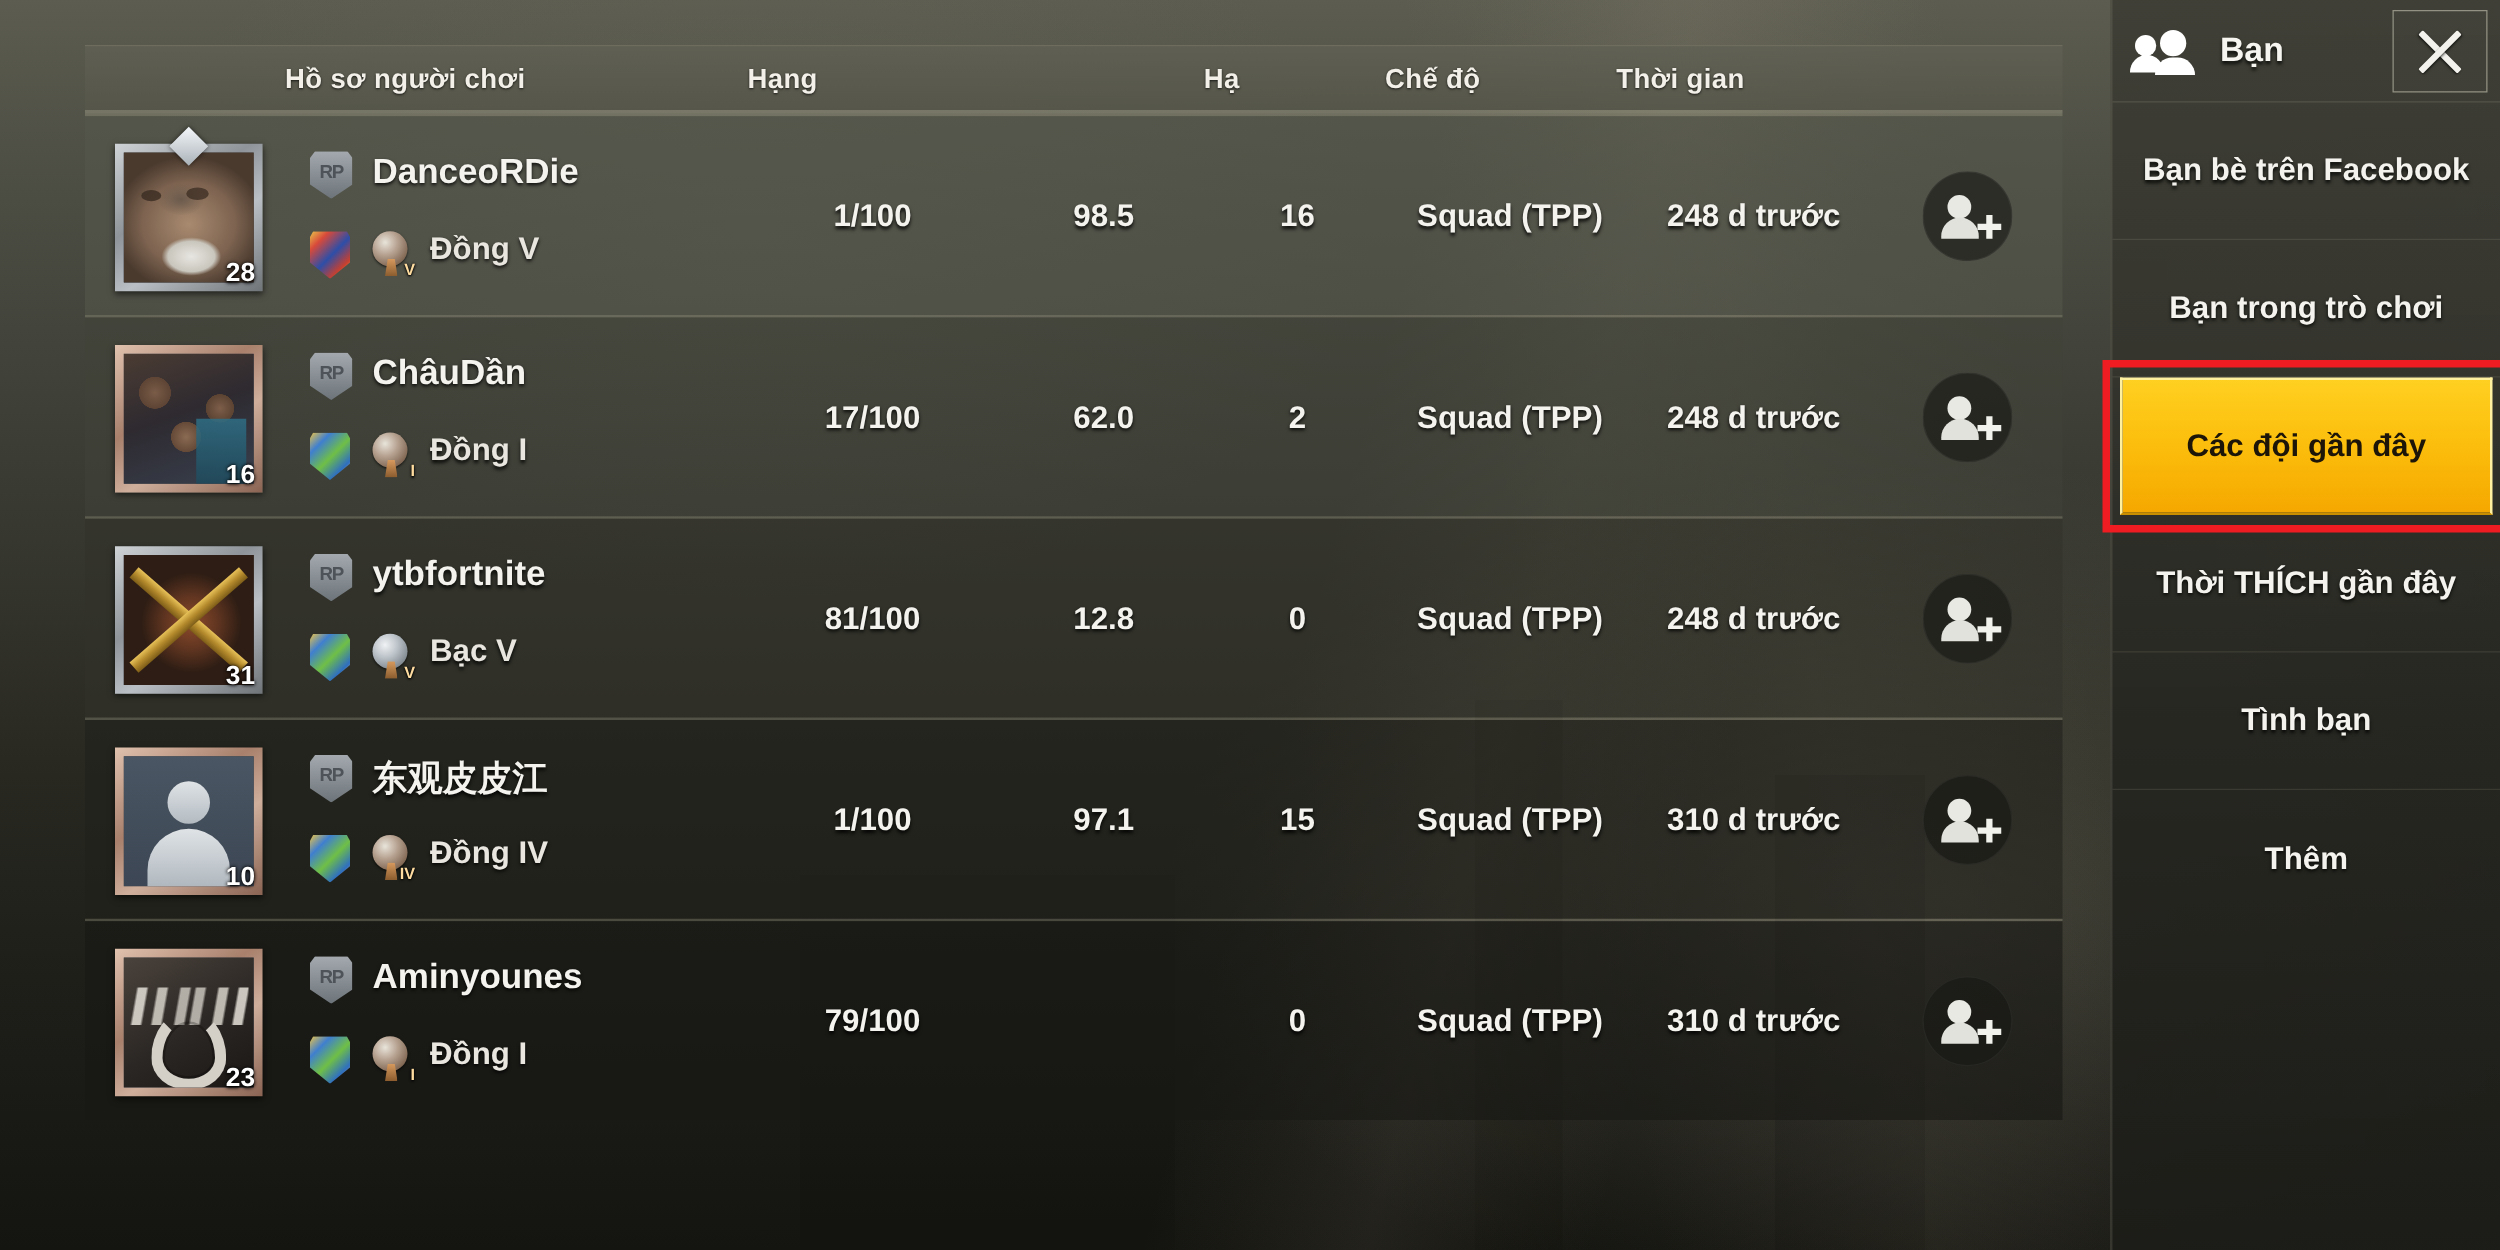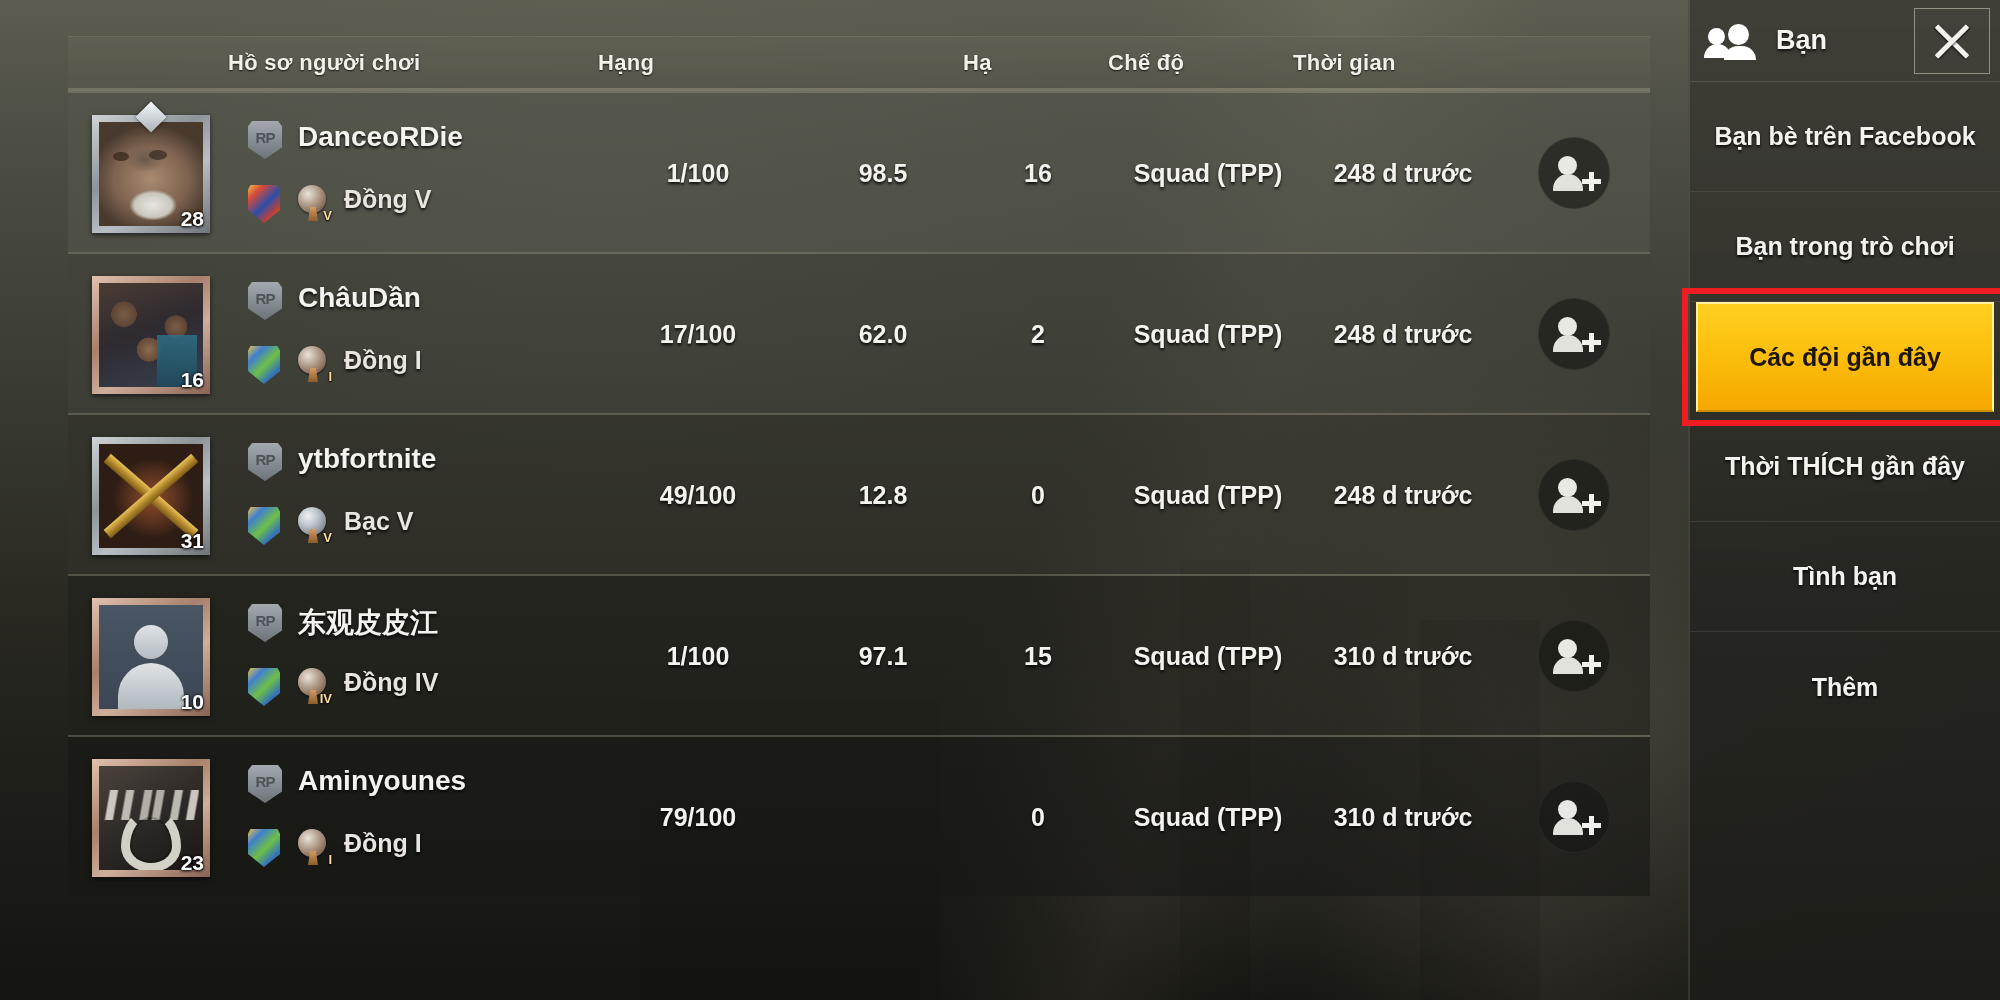--- a/index.html
+++ b/index.html
@@ -432,21 +432,21 @@
           <div class="nb-bot">
             <div class="clan-shield c-green"></div>
             <div class="medal silver">
               <span class="disc"></span>
               <span class="stand"></span>
               <span class="rnum">V</span>
             </div>
             <div class="tier">Bạc V</div>
           </div>
         </div>
-        <div class="vcell" style="left: 530px; width: 200px;">49/100</div>
+        <div class="vcell" style="left: 530px; width: 200px;">81/100</div>
         <div class="vcell" style="left: 715px; width: 200px;">12.8</div>
         <div class="vcell" style="left: 895px; width: 150px;">0</div>
         <div class="vcell" style="left: 1040px; width: 200px;">Squad (TPP)</div>
         <div class="vcell" style="left: 1225px; width: 220px;">248 d trước</div>
         <div class="addbtn" title="Thêm bạn">
           <div class="pf">
             <span class="h"></span>
             <span class="b"></span>
             <span class="pl"></span>
             <span class="ph"></span>

